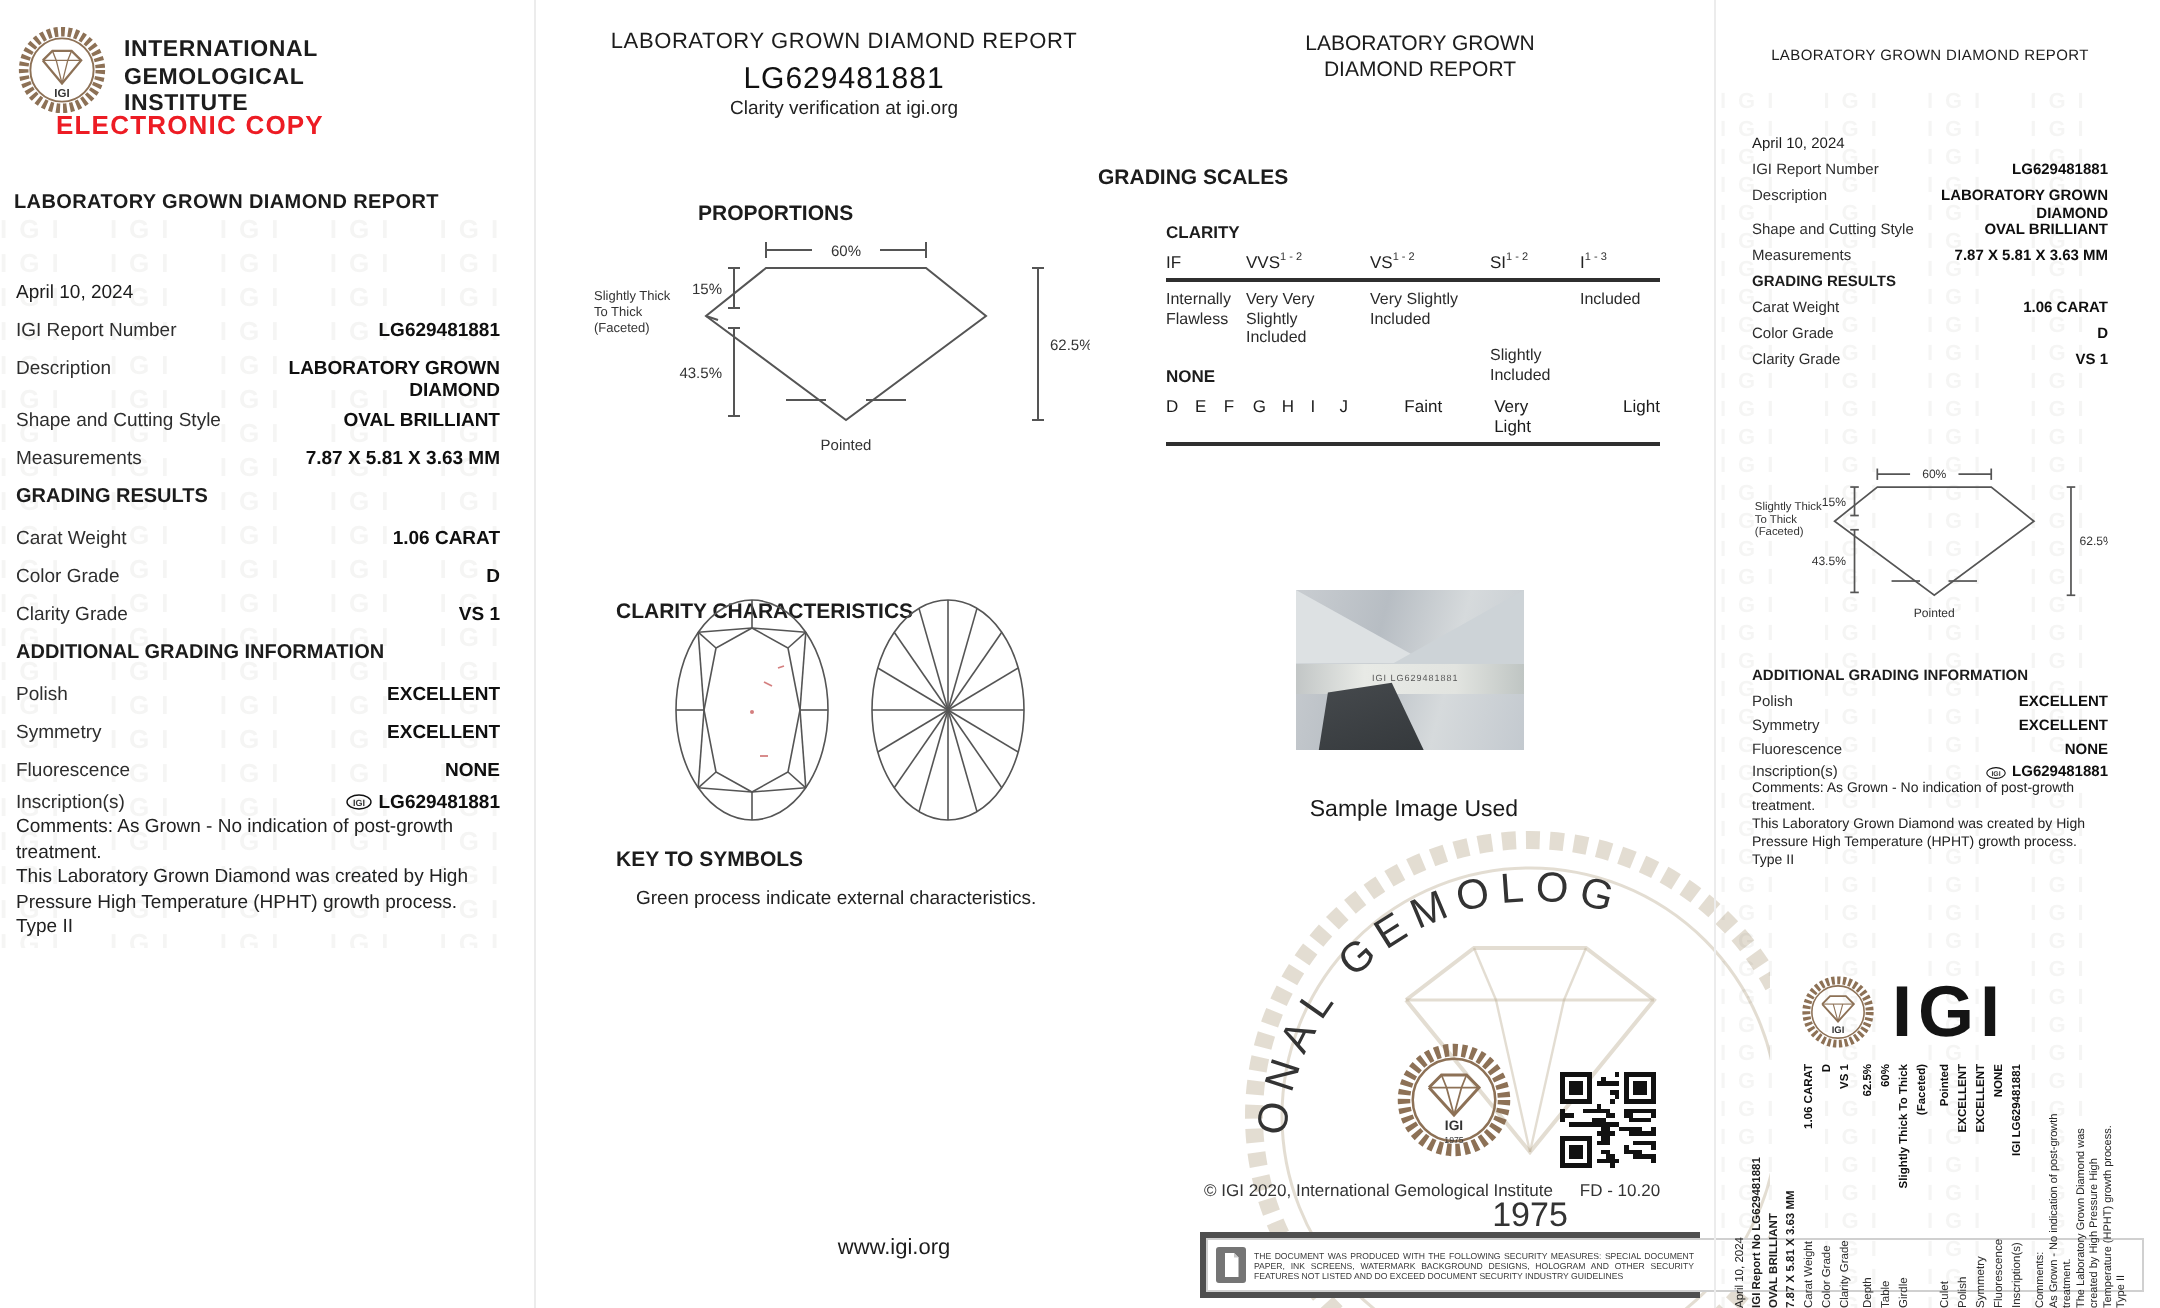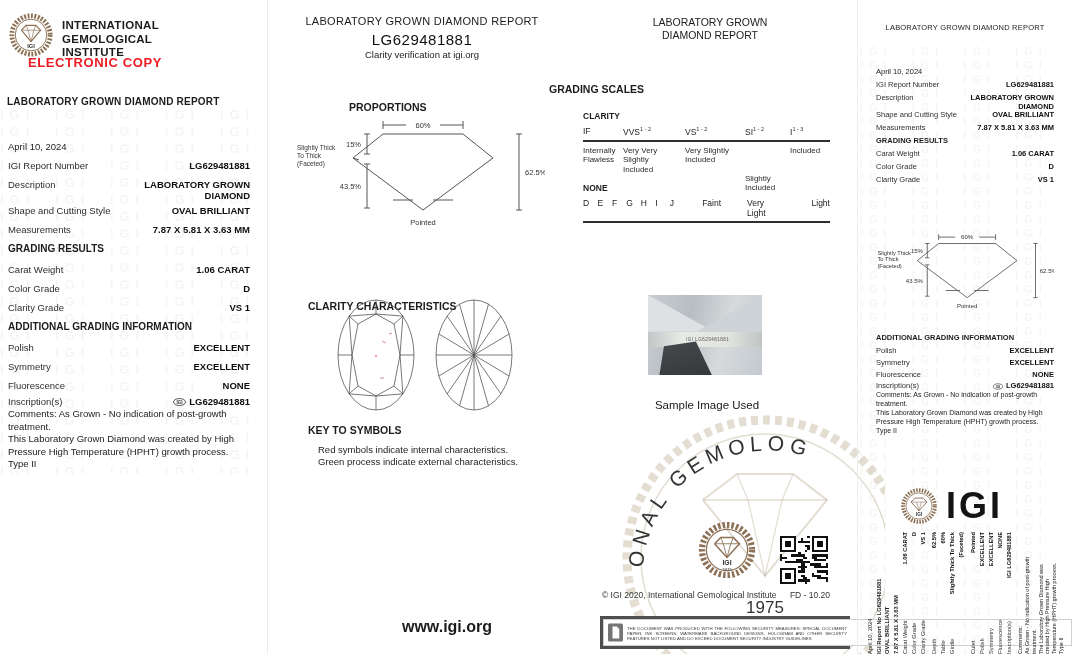--- a/index.html
+++ b/index.html
@@ -33,21 +33,21 @@
   .f .val { max-width:125px; }
   .sect { font-size:10px; font-weight:bold; }
   .comments { font-size:9.5px; line-height:12.5px; color:#222; }
 
   
   .t2 { font-size:11px; letter-spacing:0.3px; }
   .num { font-size:15px; letter-spacing:0.5px; color:#111; }
   .verif { font-size:9.5px; color:#222; }
   .h2s { font-size:10.5px; font-weight:bold; }
   .key { font-size:9.5px; line-height:12px; color:#222; }
-  .site { font-size:16px; font-weight:bold; }
+  .site { font-size:11px; font-weight:normal; }
 
   
   .t3 { font-size:10.5px; line-height:12.5px; }
   .scalehead { font-size:8.5px; font-weight:bold; }
   .grade-g { font-size:8.5px; color:#222; }
   .grade-g sup { font-size:5.5px; color:#333; }
   .grade-d { font-size:8px; line-height:9.5px; color:#2a2a2a; }
   .thickline { height:2px; background:#2f2f2f; }
   .c-letter { font-size:8.5px; display:inline-block; width:15px; }
   .c-range { font-size:8.5px; }
@@ -261,21 +261,20 @@
       <g stroke="#d47f7f" fill="#d47f7f" stroke-width="0.9">
         <line x1="52" y1="49" x2="56" y2="51"></line>
         <circle cx="46" cy="64" r="1" stroke="none"></circle>
         <line x1="50" y1="86" x2="54" y2="86"></line>
         <line x1="59" y1="42" x2="62" y2="41"></line>
       </g>
     </svg>
 
     <div class="abs h2s" style="left:308px; top:424px;">KEY TO SYMBOLS</div>
     <div class="abs key" style="left:318px; top:444px; width:250px;">
-      <div>Red symbols indicate internal characteristics.</div>
       <div>Green process indicate external characteristics.</div>
     </div>
 
     <div class="abs site ctr" style="left:377px; top:618px; width:140px;">www.igi.org</div>
   </section>
 
   <section>
 
     <svg class="abs" style="left:585px; top:408px;" width="300" height="246" viewBox="0 0 300 246">
       <g stroke="rgba(185,169,143,0.40)" fill="none">

